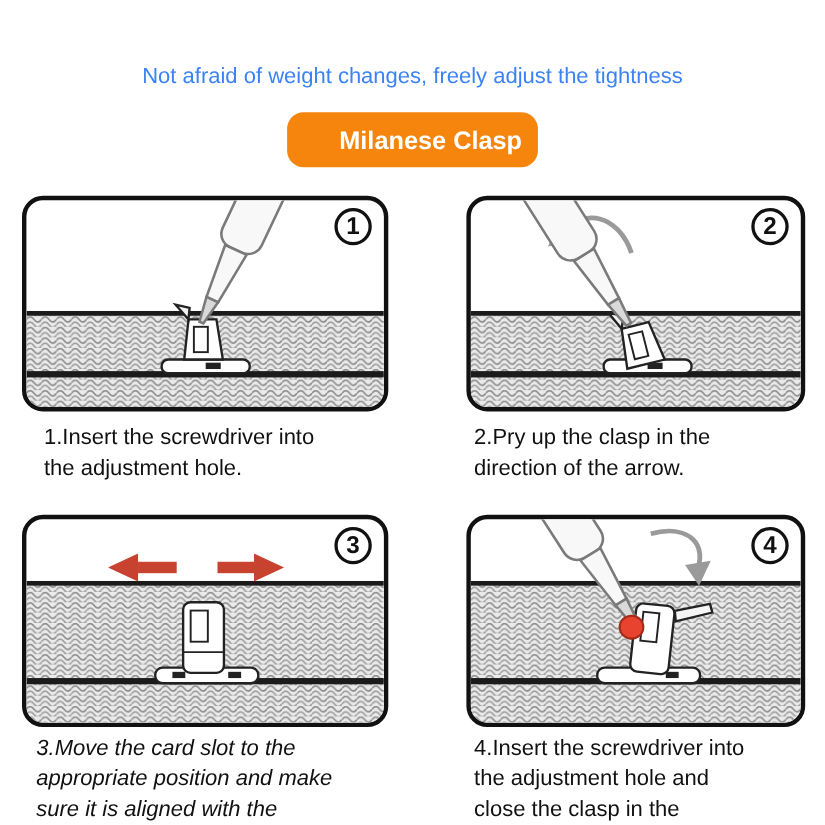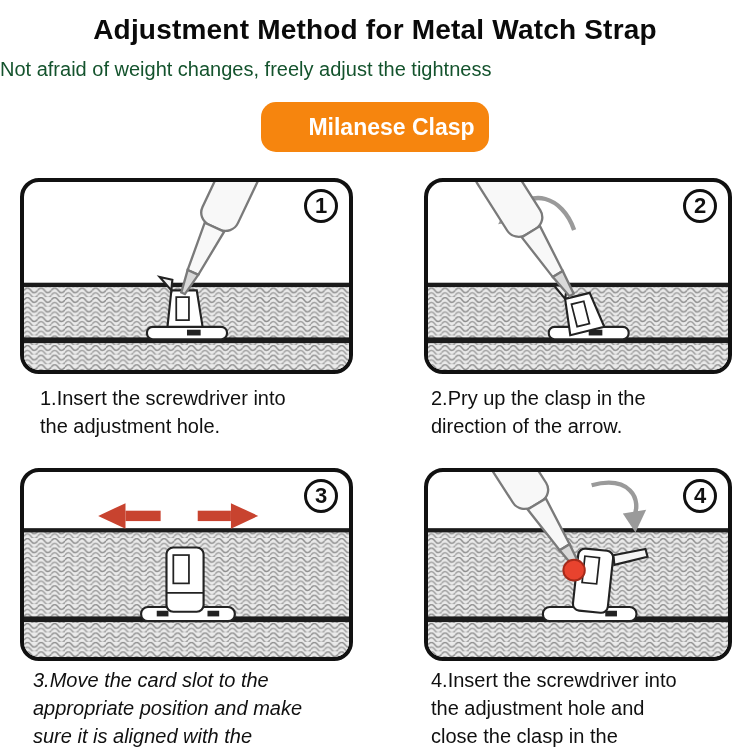--- a/index.html
+++ b/index.html
@@ -6,22 +6,22 @@
   body { background:#fff; }
   .page {
     position:relative; width:750px; height:750px; background:#fff;
     font-family:"Liberation Sans", sans-serif; overflow:hidden;
   }
   .title {
     position:absolute; top:14px; left:0; width:750px; text-align:center;
     font-size:28px; font-weight:bold; color:#0a0a0a; letter-spacing:.2px;
   }
   .subtitle {
-    position:absolute; top:58px; left:0; width:750px; 
-    font-size:20px; color:#14532d;
+    position:absolute; top:58px; left:0; width:750px; text-align:center;
+    font-size:20px; color:#3b82f6;
   }
   .badge {
     position:absolute; top:102px; left:261px; width:228px; height:50px;
     background:#F6850E; border-radius:15px; color:#fff; font-weight:bold;
     font-size:23px; display:flex; align-items:center; justify-content:center;padding-left:33px;
   }
   .panel {
     position:absolute; background:#fff; border:4.5px solid #111;
     border-radius:19px; overflow:hidden;
   }
@@ -42,21 +42,20 @@
   .c1 { left:40px;  top:384px; width:246px; }
   .c2 { left:431px; top:384px; width:256px; }
   .c3 { left:33px;  top:666px; width:288px;font-style:italic; }
   .c4 { left:431px; top:666px; width:256px; }
 </style>
 </head>
 <body>
 
 <div class="page">
 
-  <h1 class="title">Adjustment Method for Metal Watch Strap</h1>
   <div class="subtitle">Not afraid of weight changes, freely adjust the tightness</div>
   <div class="badge">Milanese Clasp</div>
 
   <div class="panel p1">
     <span class="num">1</span>
     <svg viewBox="0 0 333 196" preserveAspectRatio="none">
       <defs>
         <pattern id="mA" width="14" height="10" patternUnits="userSpaceOnUse">
           <rect width="14" height="10" fill="#eaeaea"></rect>
           <path d="M0 3 Q3.5 -2 7 3 T14 3" fill="none" stroke="#8c8c8c" stroke-width="1.5"></path>

